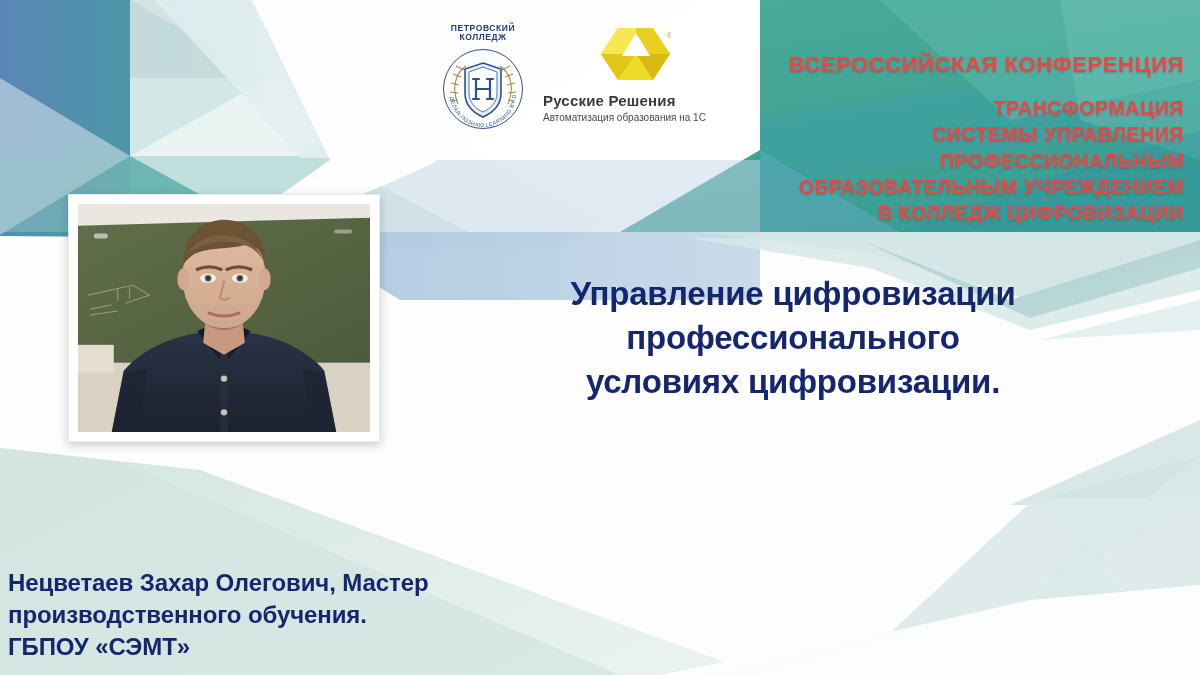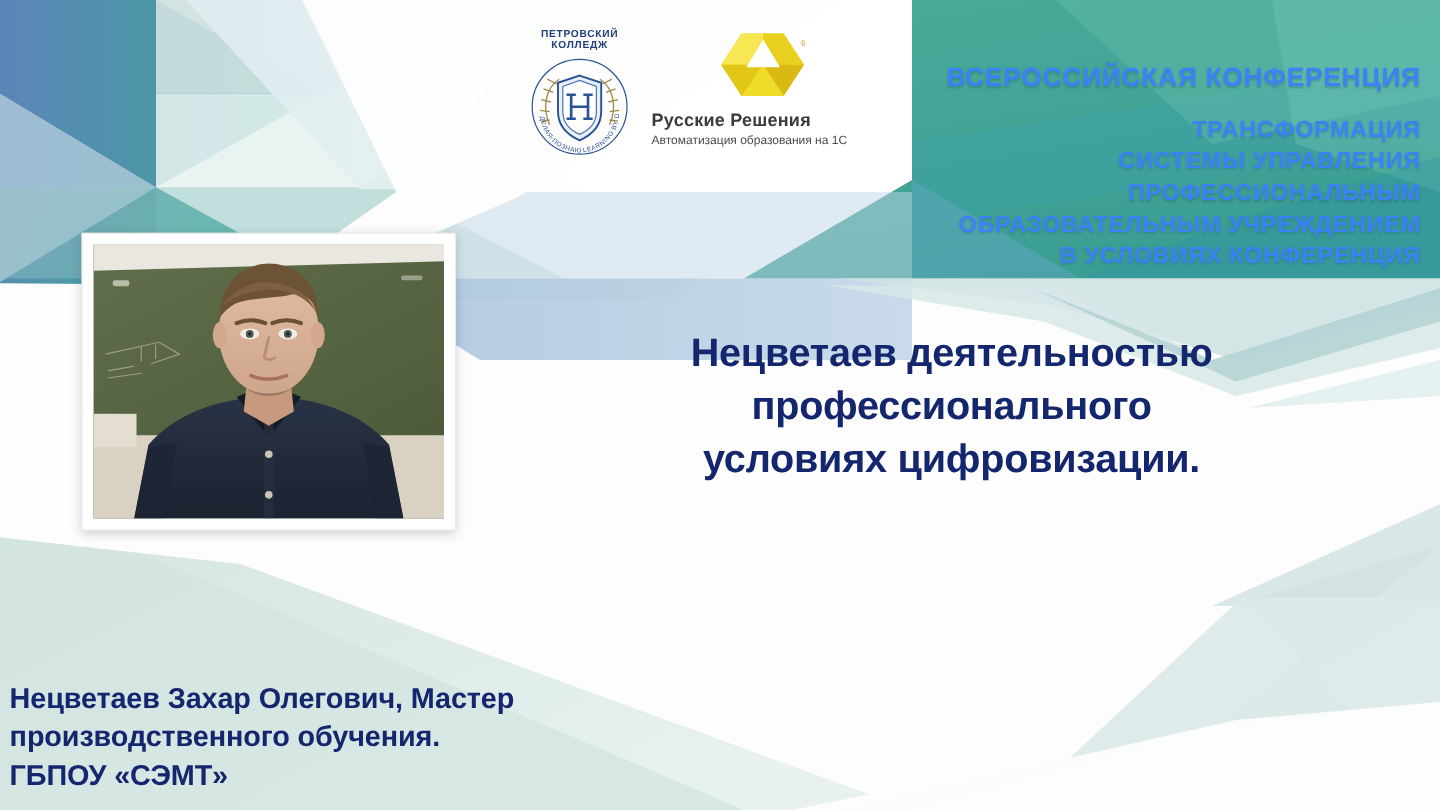--- a/index.html
+++ b/index.html
@@ -75,21 +75,21 @@
     color:#4a4a4a;
     white-space:nowrap;
   }
 
   
   .conf{
     position:absolute;
     right:16px;top:52px;
     width:500px;
     text-align:right;
-    color:#3b82f6;
+    color:#ef4444;
     font-weight:bold;
     letter-spacing:.6px;
     text-shadow:0 1px 2px rgba(40,80,90,.35);
   }
   .conf .big{
     font-size:22px;
     line-height:1.15;
     margin-bottom:18px;
   }
   .conf .line{
@@ -306,21 +306,21 @@
       <div class="rr-sub">Автоматизация образования на 1С</div>
     </div>
   </div>
 
   <div class="conf">
     <div class="big">ВСЕРОССИЙСКАЯ КОНФЕРЕНЦИЯ</div>
     <div class="line">ТРАНСФОРМАЦИЯ</div>
     <div class="line">СИСТЕМЫ УПРАВЛЕНИЯ</div>
     <div class="line">ПРОФЕССИОНАЛЬНЫМ</div>
     <div class="line">ОБРАЗОВАТЕЛЬНЫМ УЧРЕЖДЕНИЕМ</div>
-    <div class="line">В УСЛОВИЯХ  КОНФЕРЕНЦИЯ</div>
+    <div class="line">В КОЛЛЕДЖ  ЦИФРОВИЗАЦИИ</div>
   </div>
 
   <div class="photo-frame">
     <div class="photo">
       <svg viewBox="0 0 294 230" preserveAspectRatio="xMidYMid slice">
         <defs>
           <linearGradient id="board" x1="0" y1="0" x2="1" y2="1">
             <stop offset="0" stop-color="#616e4b"></stop>
             <stop offset="1" stop-color="#4e5b3b"></stop>
           </linearGradient>
@@ -385,21 +385,21 @@
         <path d="M147 78 L143 95 Q147 98 152 95" stroke="#b98d74" stroke-width="2.2" fill="none" stroke-linecap="round"></path>
 
         <path d="M132 110 Q147 116 162 110" stroke="#a86f61" stroke-width="3" fill="none" stroke-linecap="round"></path>
 
         <path d="M126 120 Q147 130 168 120 Q147 134 126 120 Z" fill="#c39madd" opacity="0.25"></path>
       </svg>
     </div>
   </div>
 
   <div class="main-title">
-    <div>Нецветаев деятельностью</div>
+    <div>Управление цифровизации</div>
     <div>профессионального</div>
     <div>условиях цифровизации.</div>
   </div>
 
   <div class="speaker">
     <div>Нецветаев Захар Олегович, Мастер</div>
     <div>производственного обучения.</div>
     <div>ГБПОУ «СЭМТ»</div>
   </div>
 

